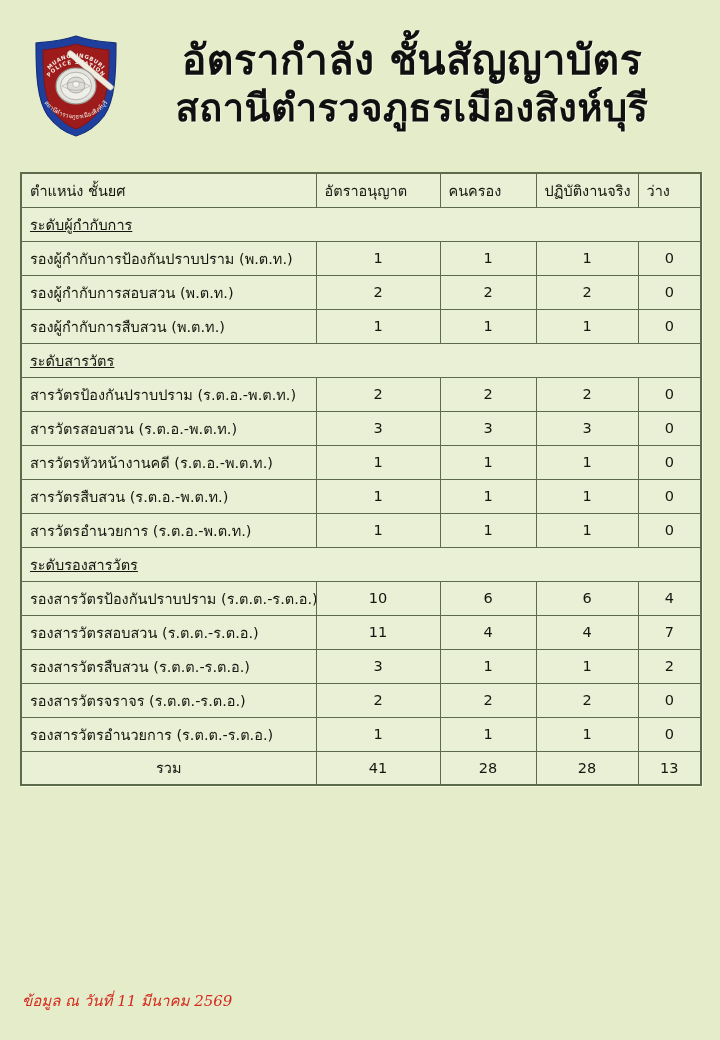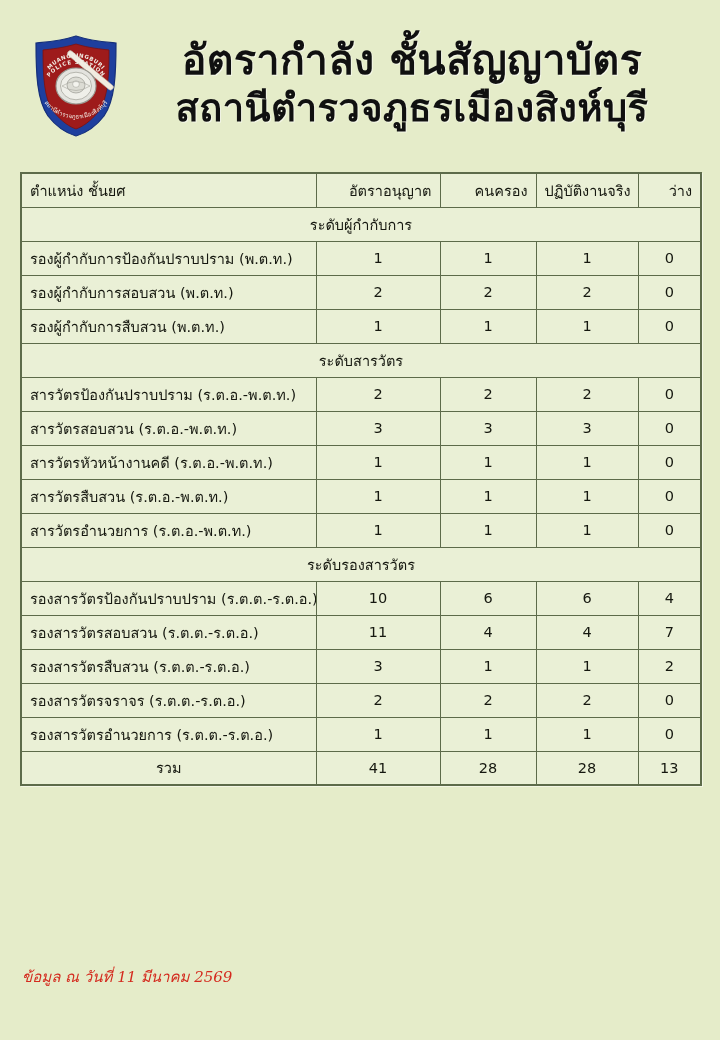--- a/index.html
+++ b/index.html
@@ -90,40 +90,41 @@
   col.c-pos  { width: 295px; }
   col.c-auth { width: 124px; }
   col.c-hold { width: 96px; }
   col.c-act  { width: 102px; }
   col.c-vac  { width: 63px; }
 
   thead td {
     text-align: left;
   }
   thead td.num {
-    text-align: right;
+    text-align: left;
   }
   td.pos {
     text-align: left;
   }
   td.num {
     text-align: center;
   }
   tr.section td {
-    text-align: center;
+    text-align: left;
+    text-decoration: underline;
   }
   tr.total td.pos {
     text-align: center;
   }
 
   
   .footer {
     position: absolute;
     left: 22px;
-    top: 965px;
+    top: 989px;
     font-family: "DejaVu Serif", "Liberation Serif", serif;
     font-style: italic;
     font-size: 15px;
     color: #d42a1e;
     white-space: nowrap;
   }
 </style>
 </head>
 <body>
 

